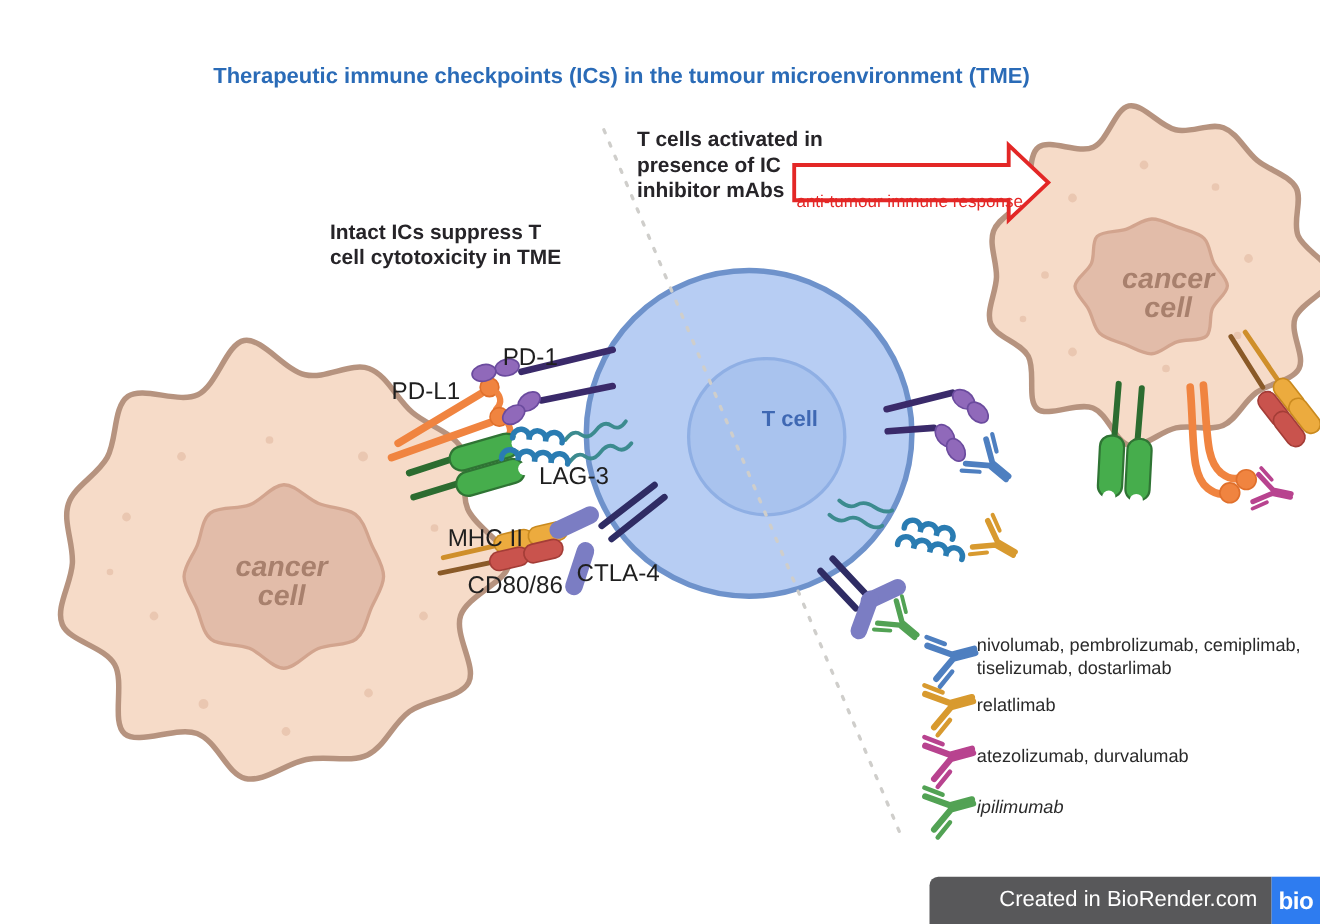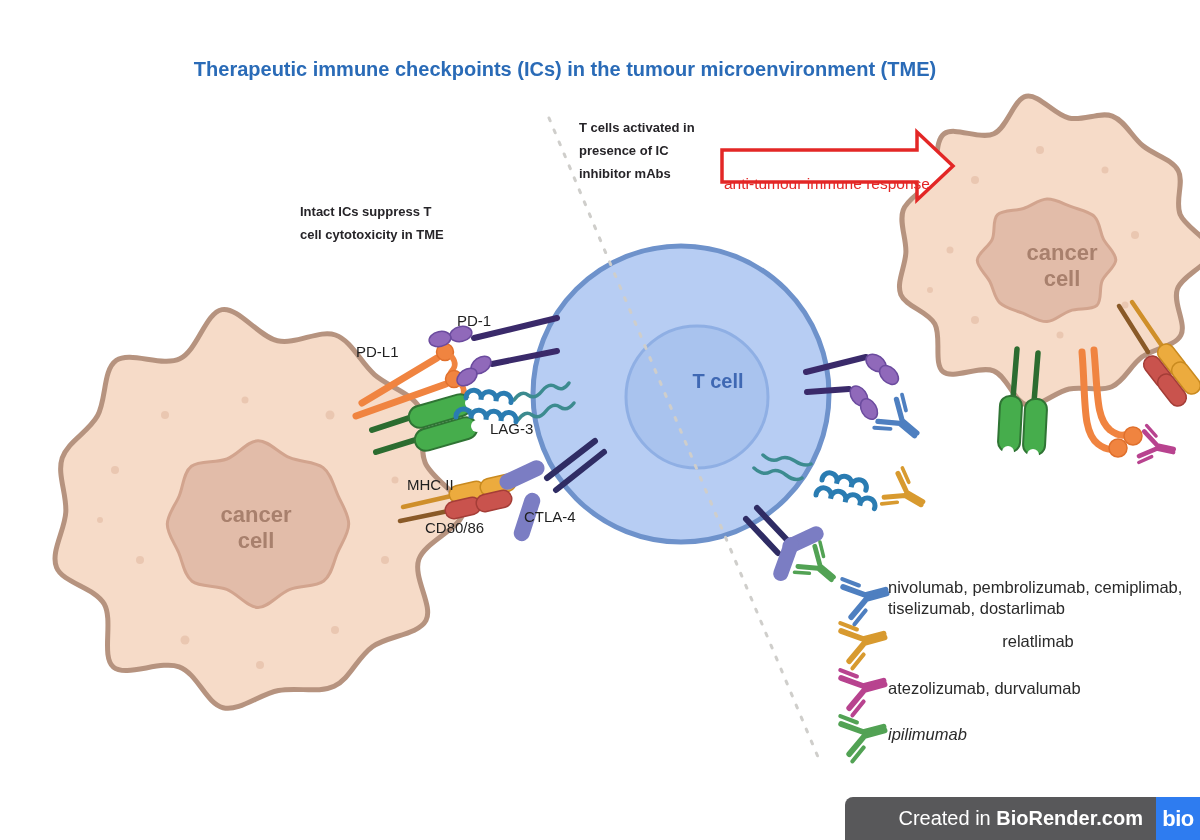--- a/index.html
+++ b/index.html
@@ -1,37 +1,37 @@
 <!DOCTYPE html>
 <html><head>
 <meta charset="utf-8">
 <style>
   html,body{margin:0;padding:0;}
   body{width:1200px;height:840px;position:relative;background:#ffffff;overflow:hidden;
        font-family:"Liberation Sans",sans-serif;}
   .abs{position:absolute;}
   #stage{position:absolute;left:0;top:0;width:1200px;height:840px;}
   svg#art{position:absolute;left:0;top:0;}
-  .lbl{position:absolute;color:#1f1f1f;font-size:15px;white-space:nowrap;}
+  .lbl{position:absolute;color:#1f1f1f;font-size:22px;white-space:nowrap;}
   .title{left:150px;top:58px;width:830px;text-align:center;color:#2a6bb7;
          font-size:20px;font-weight:bold;}
-  .ann{font-weight:bold;color:#262428;font-size:13px;line-height:23px;white-space:pre-line;}
+  .ann{font-weight:bold;color:#262428;font-size:19px;line-height:23px;white-space:pre-line;}
   .ann-left{left:300px;top:200px;}
   .ann-right{left:579px;top:116px;}
   .arrow-label{left:724px;top:154px;width:216px;color:#e32726;font-size:15.5px;white-space:nowrap;margin-top:21px;}
   .cancer-label{width:160px;text-align:center;font-weight:bold;color:#a8806d;
-                font-size:22px;line-height:26px;white-space:pre-line;}
+                font-size:26px;line-height:26px;white-space:pre-line;font-style:italic;}
   .tcell-label{left:668px;top:370px;width:100px;text-align:center;font-weight:bold;
                color:#3f68b3;font-size:20px;}
   .legend-text{position:absolute;left:888px;width:300px;font-size:16.5px;line-height:21px;color:#2a2a2a;}
   .footer{position:absolute;left:845px;top:797px;width:311px;height:43px;background:#58585a;
           border-radius:8px 0 0 0;display:flex;align-items:center;justify-content:flex-end;
           padding:0;box-sizing:border-box;}
   .footer-text{color:#ffffff;font-size:20px;margin-right:13px;}
-  .footer-text b{font-weight:bold;}
+  .footer-text b{font-weight:normal;}
   .logo-box{position:absolute;left:1156px;top:797px;width:44px;height:43px;background:#2e7cf0;
             display:flex;align-items:center;justify-content:center;}
   .logo-text{color:#ffffff;font-weight:bold;font-size:22px;letter-spacing:-0.5px;}
 </style>
 </head>
 <body>
 
 <div id="stage">
 
 <svg id="art" width="1200" height="840" viewBox="0 0 1200 840">
@@ -211,21 +211,21 @@
 <div class="lbl" style="left:425px;top:519px;">CD80/86</div>
 <div class="lbl" style="left:524px;top:508px;">CTLA-4</div>
 
 <div class="abs cancer-label" style="left:176px;top:502px;">cancer
 cell</div>
 <div class="abs cancer-label" style="left:982px;top:240px;">cancer
 cell</div>
 <div class="abs tcell-label">T cell</div>
 
 <div class="legend-text" style="top:577px;">nivolumab, pembrolizumab, cemiplimab, tiselizumab, dostarlimab</div>
-<div class="legend-text" style="top:631px;text-align:center;">relatlimab</div>
+<div class="legend-text" style="top:631px;">relatlimab</div>
 <div class="legend-text" style="top:678px;">atezolizumab, durvalumab</div>
 <div class="legend-text" style="top:724px;font-style:italic;">ipilimumab</div>
 
 <div class="footer">
   <span class="footer-text"><span>Created in</span>&nbsp;<b>BioRender.com</b></span>
 </div>
 <div class="logo-box">
   <span class="logo-text">bio</span>
 </div>
 

